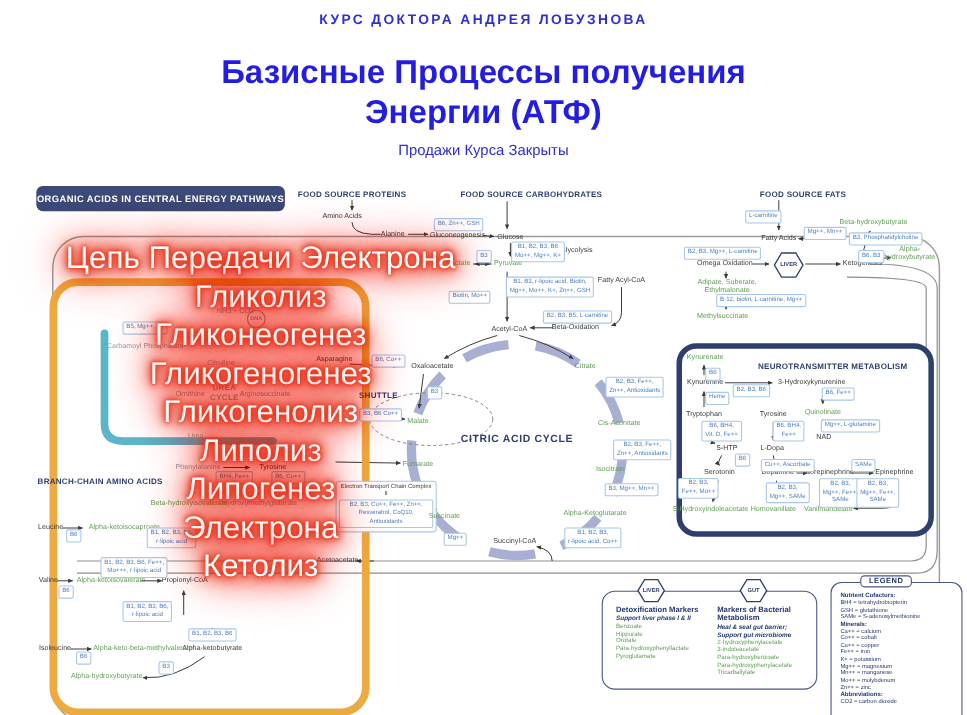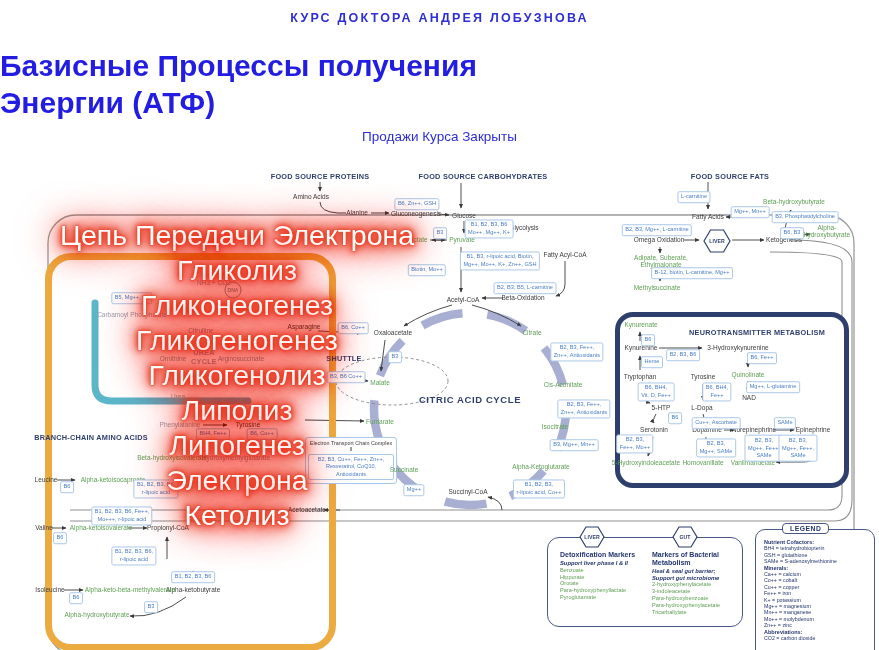--- a/index.html
+++ b/index.html
@@ -3,21 +3,21 @@
 <meta charset="utf-8">
 <style>
   html,body{margin:0;padding:0;}
   body{width:879px;height:650px;overflow:hidden;background:#fff;
        font-family:"Liberation Sans",sans-serif;position:relative;}
   .page{position:absolute;inset:0;width:879px;height:650px;overflow:hidden;}
 
   
   .eyebrow{position:absolute;top:11px;left:0;width:879px;text-align:center;
            font-size:12.5px;font-weight:700;letter-spacing:2.2px;color:#2e2ed6;z-index:8;}
-  .title{position:absolute;top:47px;left:0;width:879px;
+  .title{position:absolute;top:47px;left:0;width:879px;text-align:center;
          font-size:30px;line-height:37px;font-weight:800;color:#231de2;z-index:8;}
   .sublink{position:absolute;top:129px;left:0;width:879px;text-align:center;
            font-size:13.5px;font-weight:500;color:#2e2ed6;cursor:pointer;z-index:8;}
 
   
   #svg-base{position:absolute;left:0;top:0;z-index:1;}
   #orange-frame{position:absolute;left:45px;top:253px;width:277px;height:384px;
                 border:7px solid #ecab40;border-radius:26px;z-index:2;}
   #svg-top{position:absolute;left:0;top:0;z-index:4;}
   #nodes{position:absolute;left:0;top:0;width:879px;height:650px;z-index:5;pointer-events:none;}
@@ -136,20 +136,21 @@
       <path d="M64,590 L83,590" marker-end="url(#ab)"></path>
       <path d="M167,559 L167,537" marker-end="url(#ab)"></path>
       <path d="M193,583 L193,571" marker-end="url(#ab)"></path>
       <path d="M186,597 Q158,618 130,616" marker-end="url(#ab)"></path>
       <path d="M203,425 L227,425" marker-end="url(#ab)"></path>
     </g>
   </svg>
 
   <div id="orange-frame"></div>
 
+  <div class="badge">ORGANIC ACIDS IN CENTRAL ENERGY PATHWAYS</div>
 
   <div class="nt-box"></div>
 
   <div class="lg-box">
     <div class="pcol c1">
       <div class="p-title">Detoxification Markers</div>
       <div class="p-sub">Support liver phase I &amp; II</div>
       <div id="detox-items">
           <div class="p-item">Benzoate</div>
           <div class="p-item">Hippurate</div>

